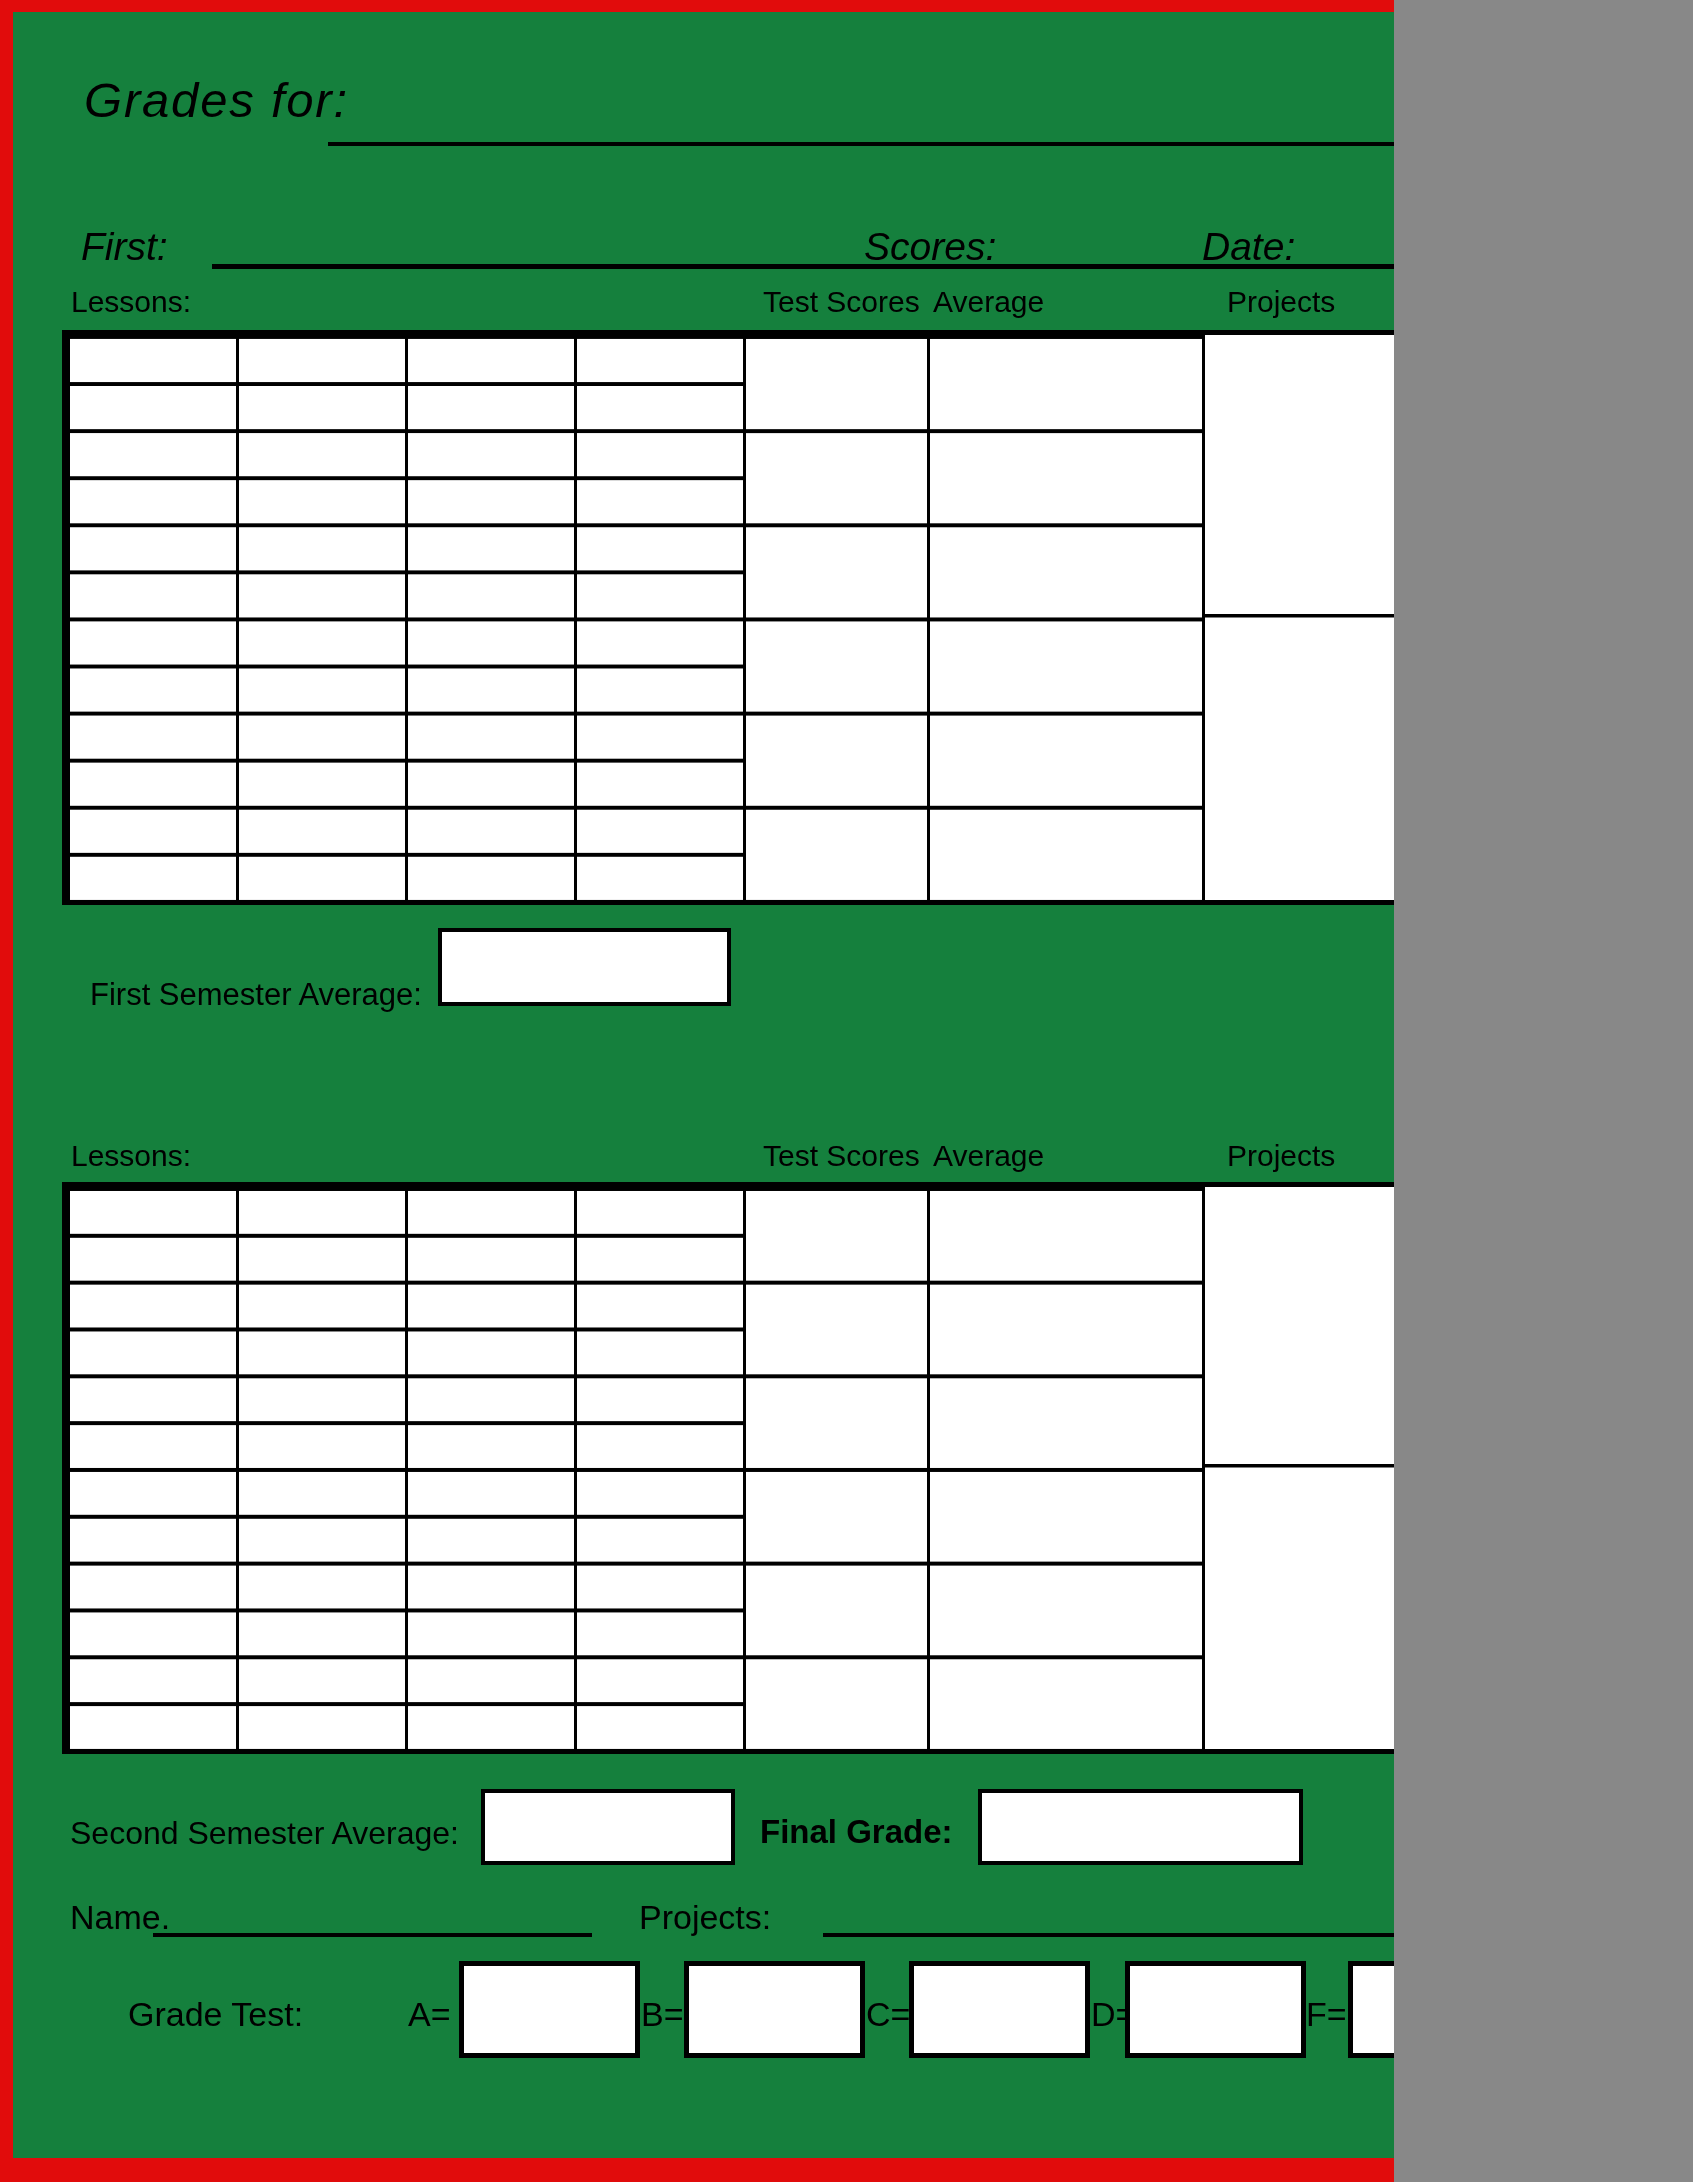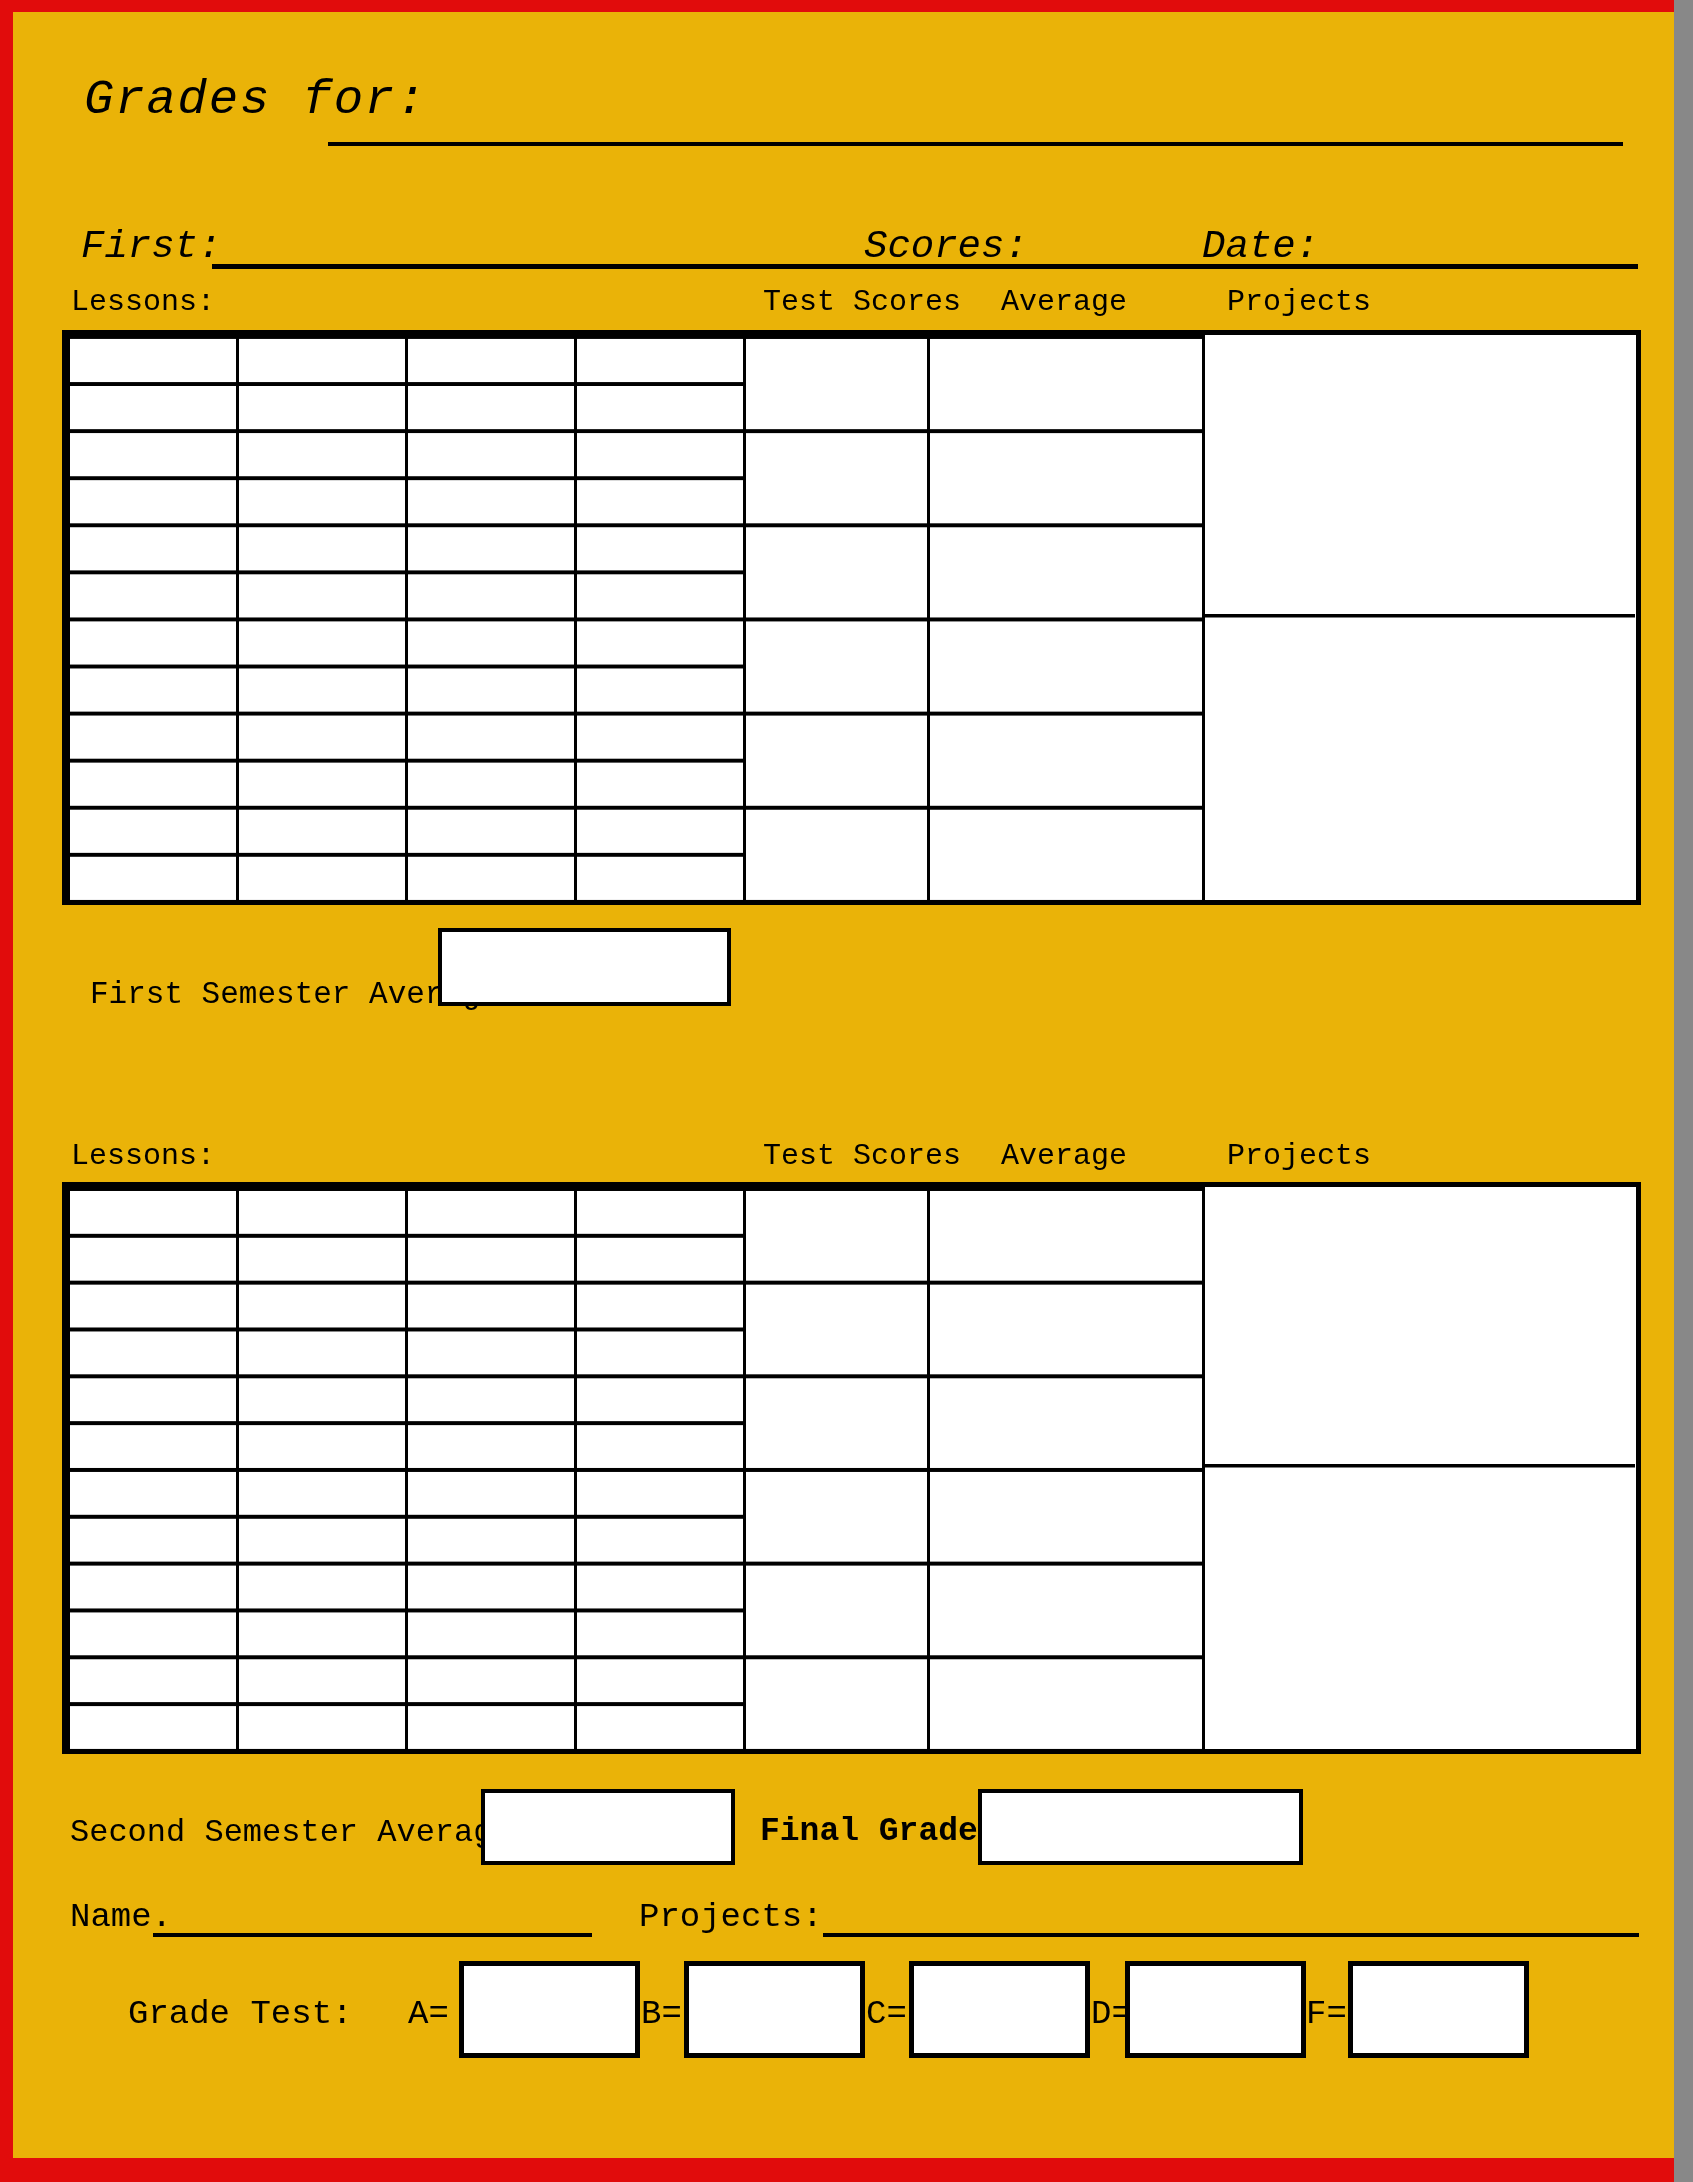--- a/index.html
+++ b/index.html
@@ -1,19 +1,19 @@
 <!DOCTYPE html>
 <html style="font-size:14px"><head>
 <meta charset="utf-8">
 <style>
   html,body { margin:0; padding:0; background:#888; }
   .page {
-    position:relative; width:1674px; height:2183px;
-    background:#eab308; overflow:hidden;
-    font-family:Liberation Mono, monospace; color:#000;
+    position:relative; width:1394px; height:2183px;
+    background:#15803d; overflow:hidden;
+    font-family:Liberation Sans, sans-serif; color:#000;
   }
   .border-strip { position:absolute; background:#e10c0c; }
   .strip-top    { left:0; top:0; width:1694px; height:12.4px; }
   .strip-left   { left:0; top:0; width:13.2px; height:2183px; }
   .strip-right  { left:1678px; top:0; width:16px; height:2183px; }
   .strip-bottom { left:0; top:2158px; width:1694px; height:25px; }
 
   .lbl { position:absolute; white-space:nowrap; line-height:1.08; }
   .script { font-style:italic; }
   .bold { font-weight:bold; }
@@ -52,21 +52,21 @@
   .title-line   { left:328px; top:142px; width:1295px; height:4.4px; }
 
   .name-label   { left:81px;   top:226px; font-size:39px; }
   .grade-label  { left:864px;  top:226px; font-size:39px; }
   .year-label   { left:1202px; top:226px; font-size:39px; }
   .name-line    { left:212px;  top:264px; width:1426px; height:5.3px; }
 
   .hdr { font-size:30px; }
   .hdr-lessons  { left:71px; }
   .hdr-tests    { left:763px; }
-  .hdr-average  { left:1001px; }
+  .hdr-average  { left:933px; }
   .hdr-projects { left:1227px; }
   .hdr-row1 { top:286px; }
   .hdr-row2 { top:1140px; }
 
   .table1 { left:62px; top:330px;  width:1579px; height:575px; }
   .table2 { left:62px; top:1182px; width:1579px; height:572px; }
 
   .fsa-label { left:90px; top:978px; font-size:31px; }
   .fsa-box   { left:438px; top:928px; width:293px; height:78px; }
 

